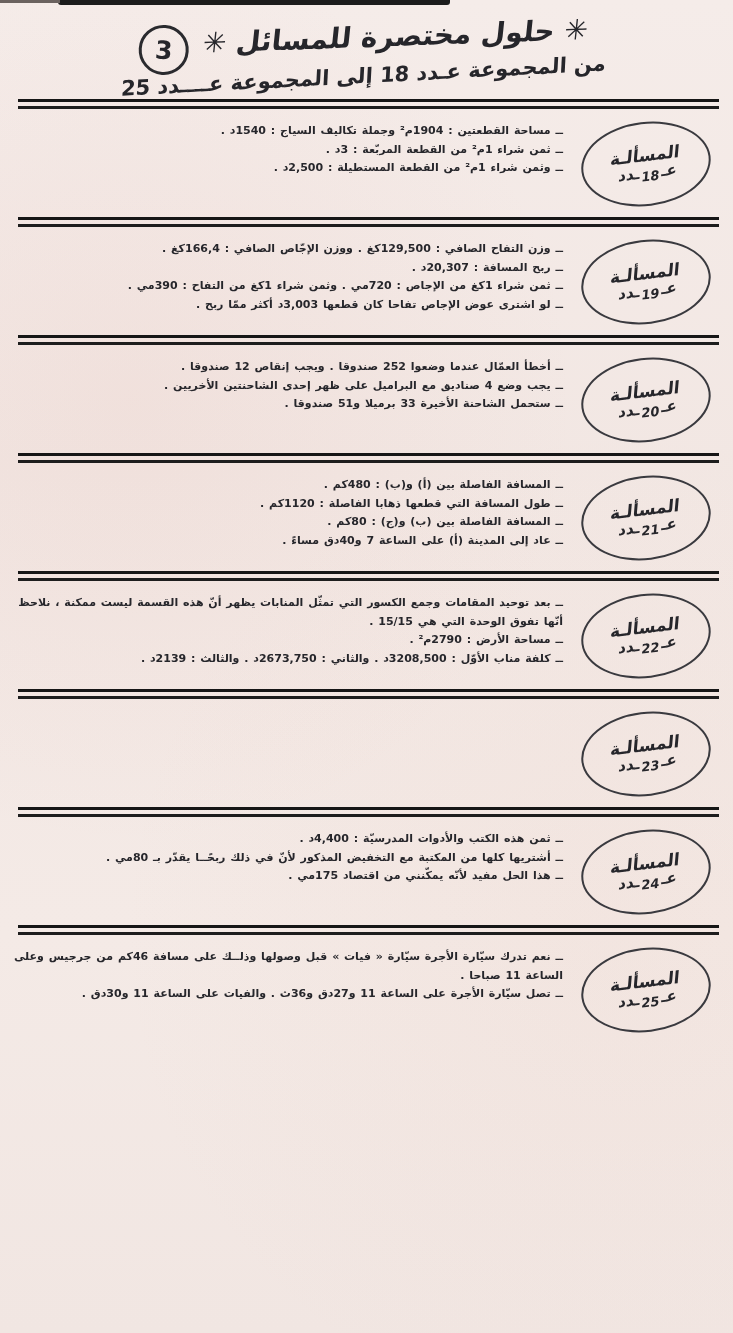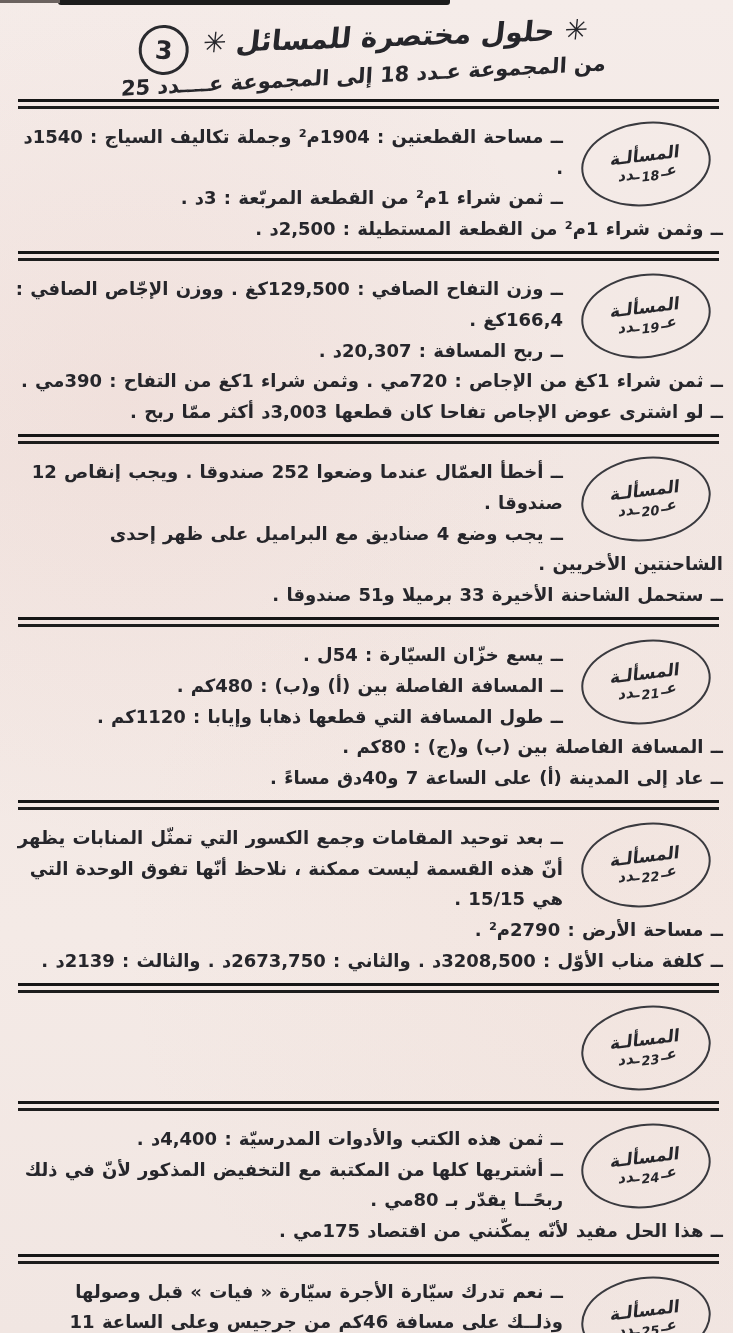--- a/index.html
+++ b/index.html
@@ -67,21 +67,21 @@
     display:flex;flex-direction:column;align-items:center;justify-content:center;
     line-height:1.15;
   }
   .stamp-l1,.stamp-l2{font-weight:700;transform:skewX(-12deg);}
   .stamp-l1{font-size:17px;}
   .stamp-l2{font-size:15px;letter-spacing:1px;}
   .stamp-num{font-size:13px;position:relative;top:3px;margin:0 2px;}
 
   .lines{padding-top:6px;}
   .line{
-    font-size:18px;font-weight:700;
+    font-size:11px;font-weight:700;
     line-height:1.7;
     text-align:right;
     word-spacing:1px;
   }
 </style>
 </head>
 <body>
 
 <div class="page">
   <div class="top-edge"></div>
@@ -144,23 +144,22 @@
 
   <section class="problem">
     <div class="sep"></div>
     <div class="stamp">
       <div class="oval">
         <div class="stamp-l1">المسألـة</div>
         <div class="stamp-l2"><span>عـ</span><span class="stamp-num">21</span><span>ـدد</span></div>
       </div>
     </div>
     <div class="lines">
-          <div class="line">ــ يسع خزّان السيّارة : 54ل .</div>
           <div class="line">ــ المسافة الفاصلة بين (أ) و(ب) : 480كم .</div>
-          <div class="line">ــ طول المسافة التي قطعها ذهابا وإيابا : 1120كم .</div>
+          <div class="line">ــ طول المسافة التي قطعها ذهابا الفاصلة : 1120كم .</div>
           <div class="line">ــ المسافة الفاصلة بين (ب) و(ج) : 80كم .</div>
           <div class="line">ــ عاد إلى المدينة (أ) على الساعة 7 و40دق مساءً .</div>
         </div>
   </section>
 
   <section class="problem">
     <div class="sep"></div>
     <div class="stamp">
       <div class="oval">
         <div class="stamp-l1">المسألـة</div>

